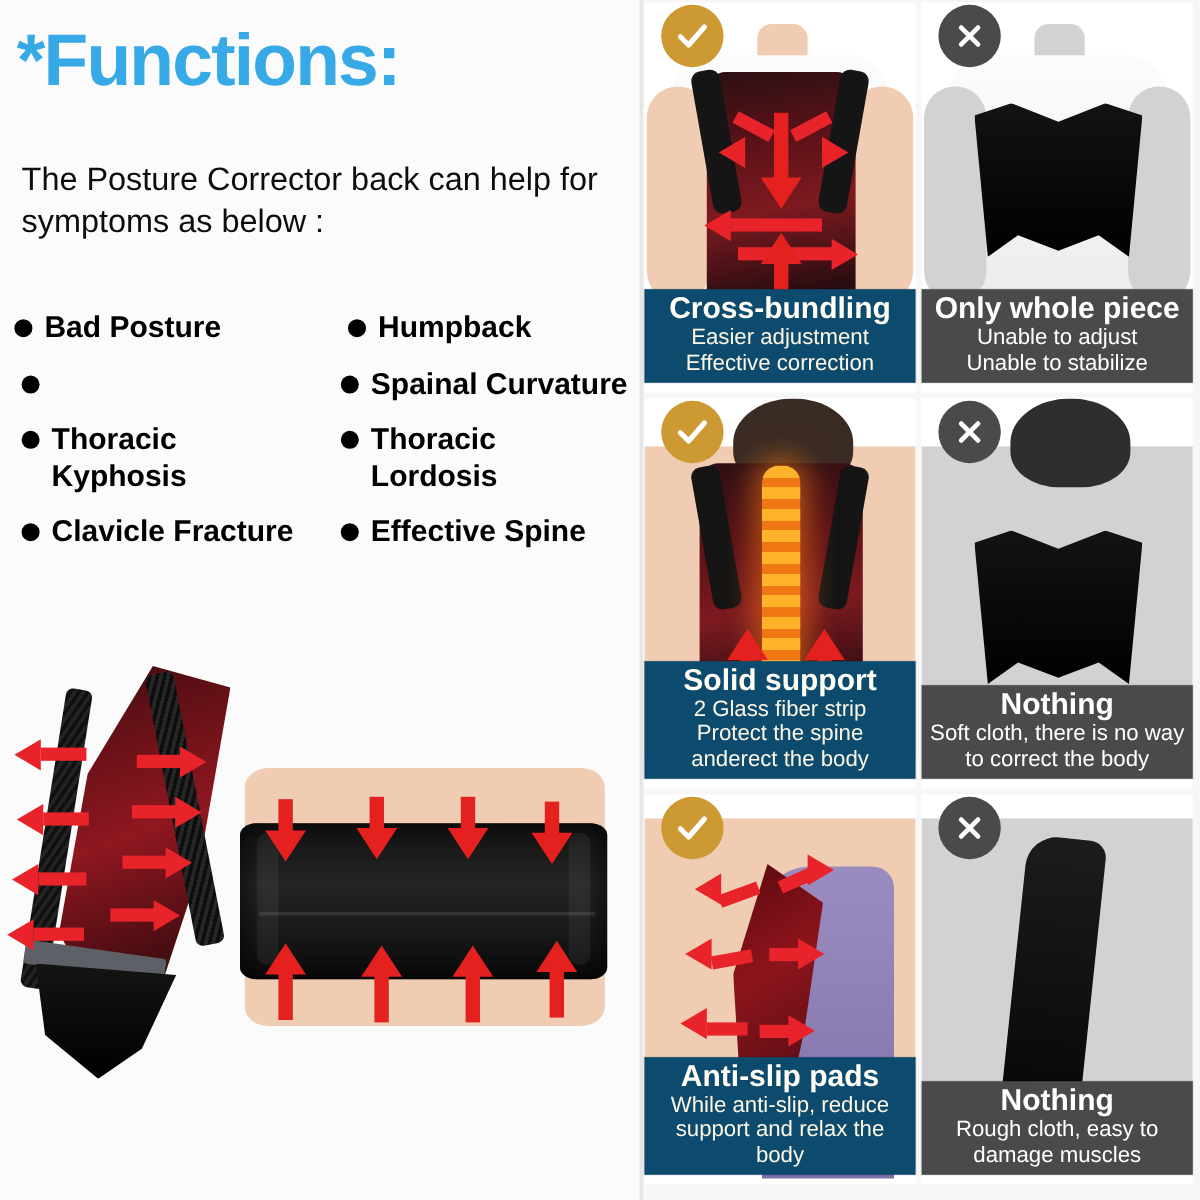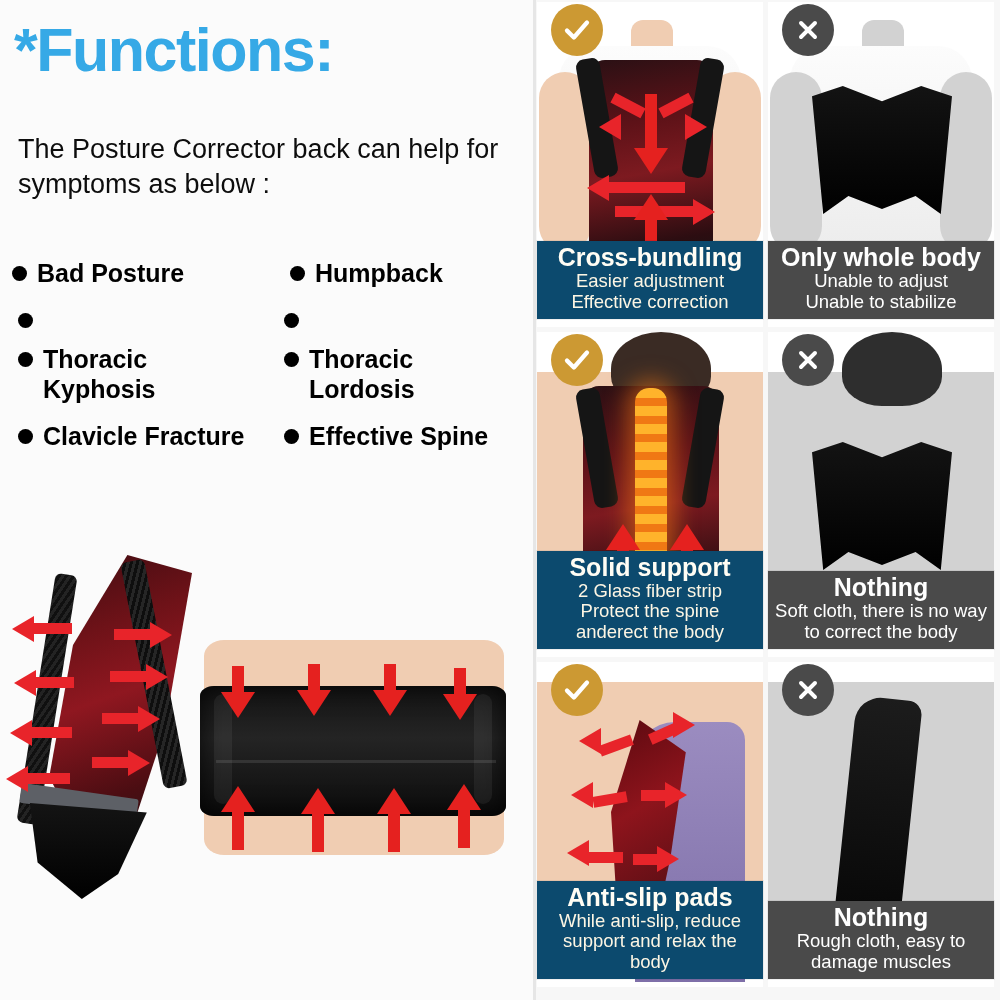--- a/index.html
+++ b/index.html
@@ -223,20 +223,21 @@
       </div>
       <div class="sym">
         <span class="dot"></span>
         <span class="sym-label">Humpback</span>
       </div>
       <div class="sym">
         <span class="dot"></span>
       </div>
       <div class="sym col2">
         <span class="dot"></span>
+        <span class="sym-label">Spainal Curvature</span>
       </div>
       <div class="sym">
         <span class="dot"></span>
         <span class="sym-label">Thoracic
 Kyphosis</span>
       </div>
       <div class="sym col2">
         <span class="dot"></span>
         <span class="sym-label">Thoracic
 Lordosis</span>
@@ -360,21 +361,21 @@
             <div class="skin arm-r"></div>
             <div class="brace-gray"></div>
           </div>
         </div>
         <div class="badge no">
           <svg width="28" height="28" viewBox="0 0 24 24" fill="none" stroke="#ffffff" stroke-width="3.4" stroke-linecap="round">
             <path d="M6 6 L18 18 M18 6 L6 18"></path>
           </svg>
         </div>
         <div class="cmp-caption no">
-          <div class="cap-title">Only whole body</div>
+          <div class="cap-title">Only whole piece</div>
           <div class="cap-sub">Unable to adjust
 Unable to stabilize</div>
         </div>
       </div>
     </div>
 
     <div class="cmp-row r2">
 
       <div class="cmp-cell good">
         <div class="cmp-photo">

